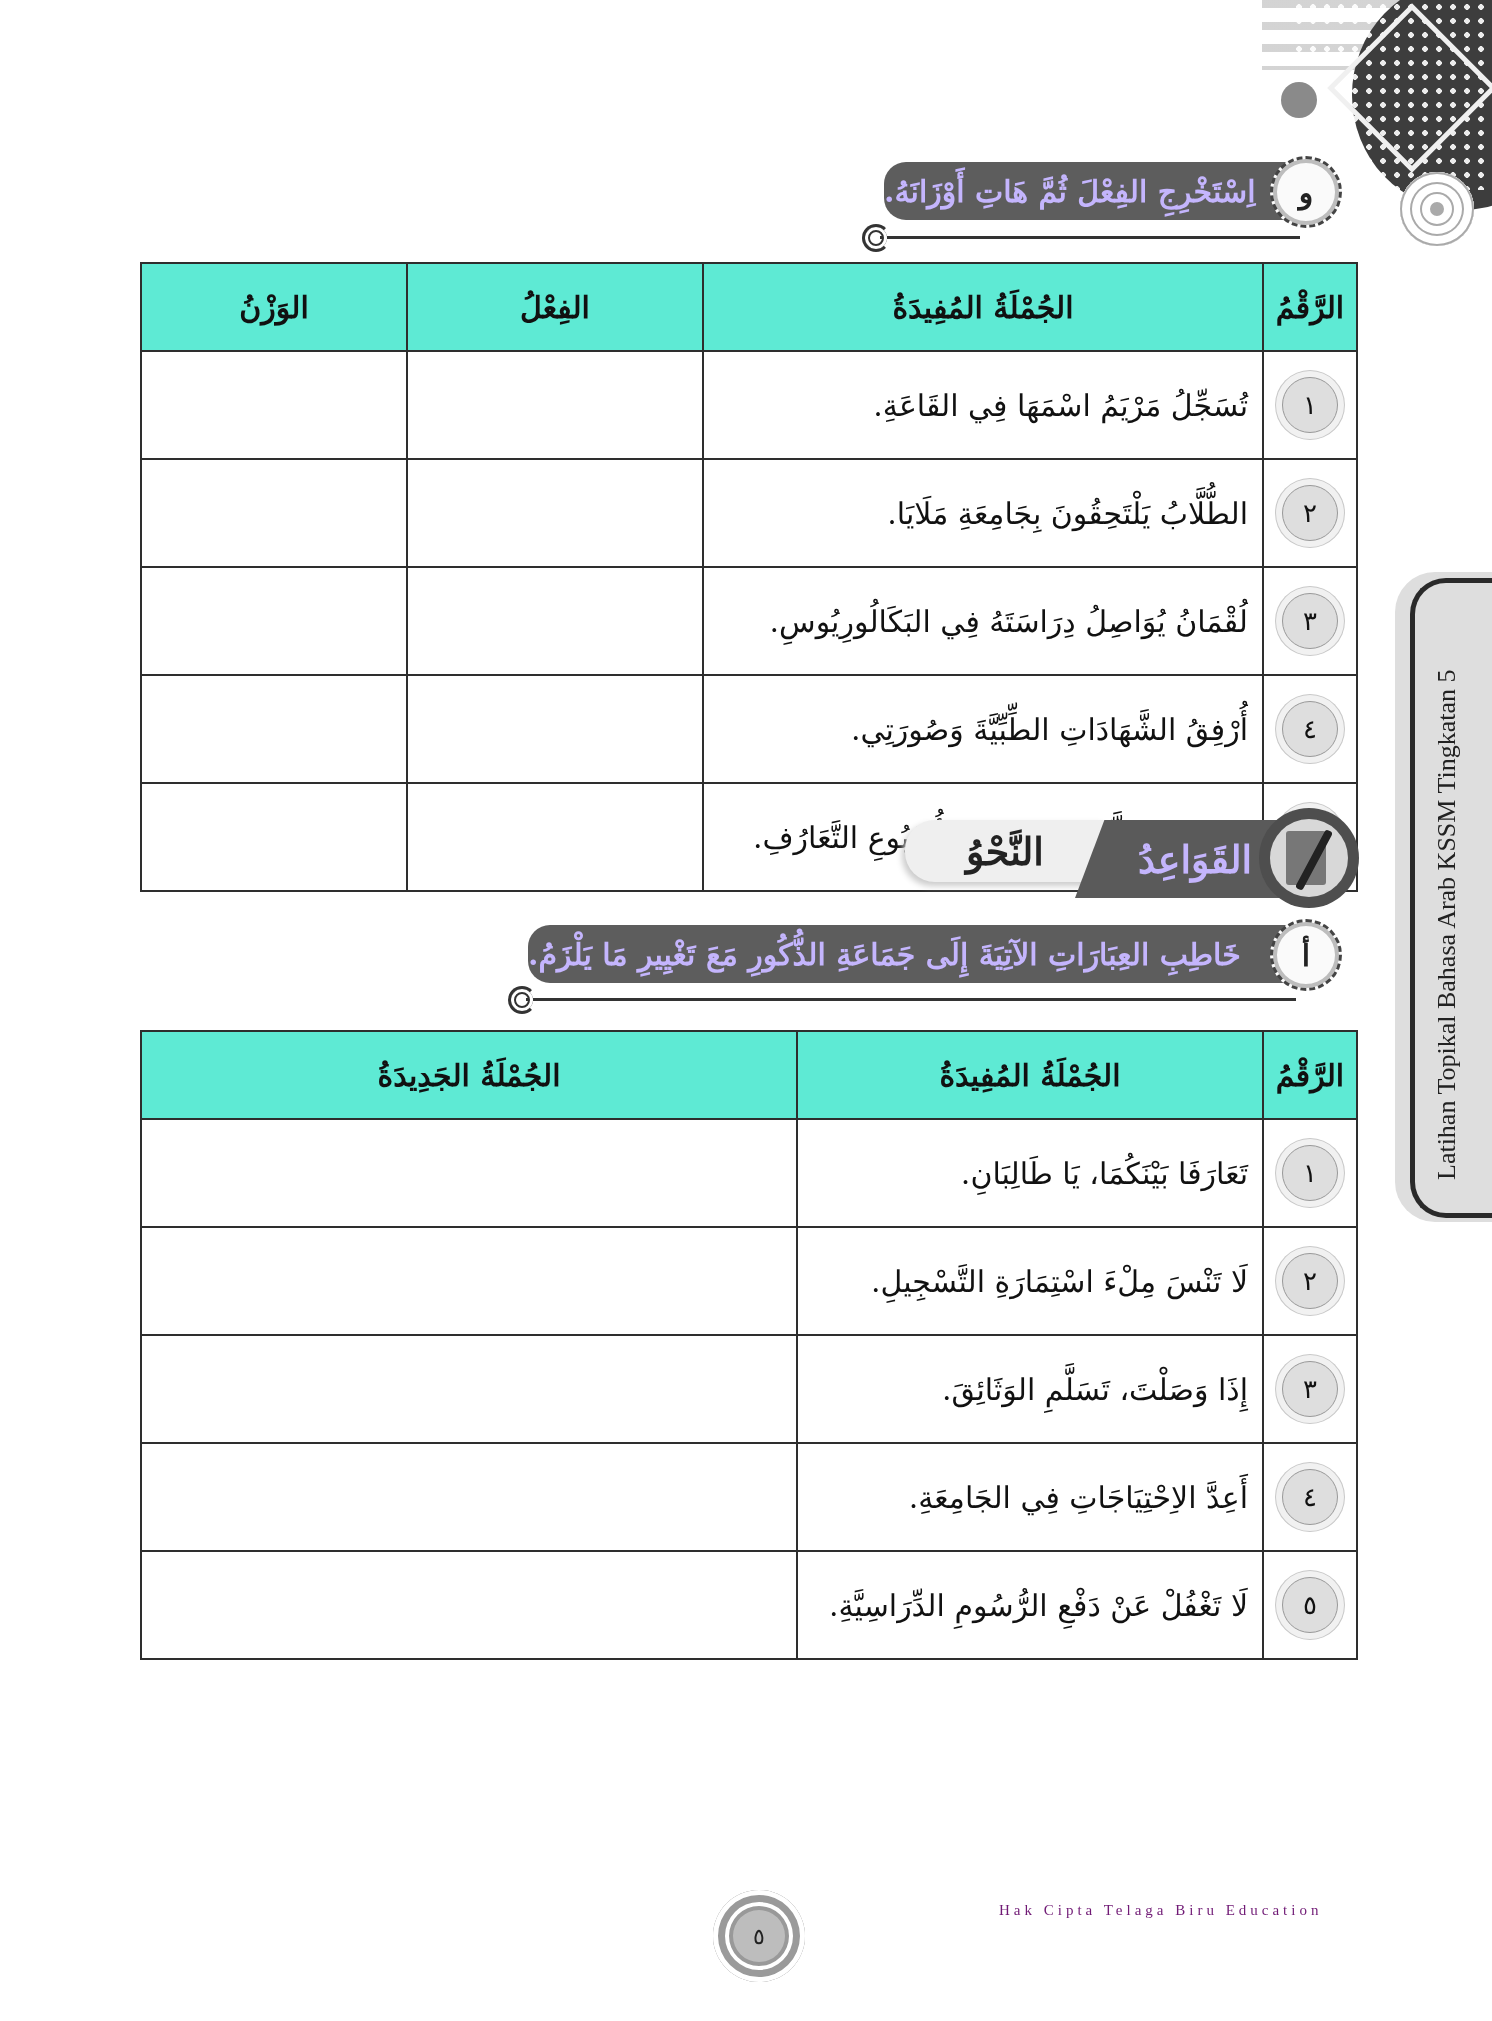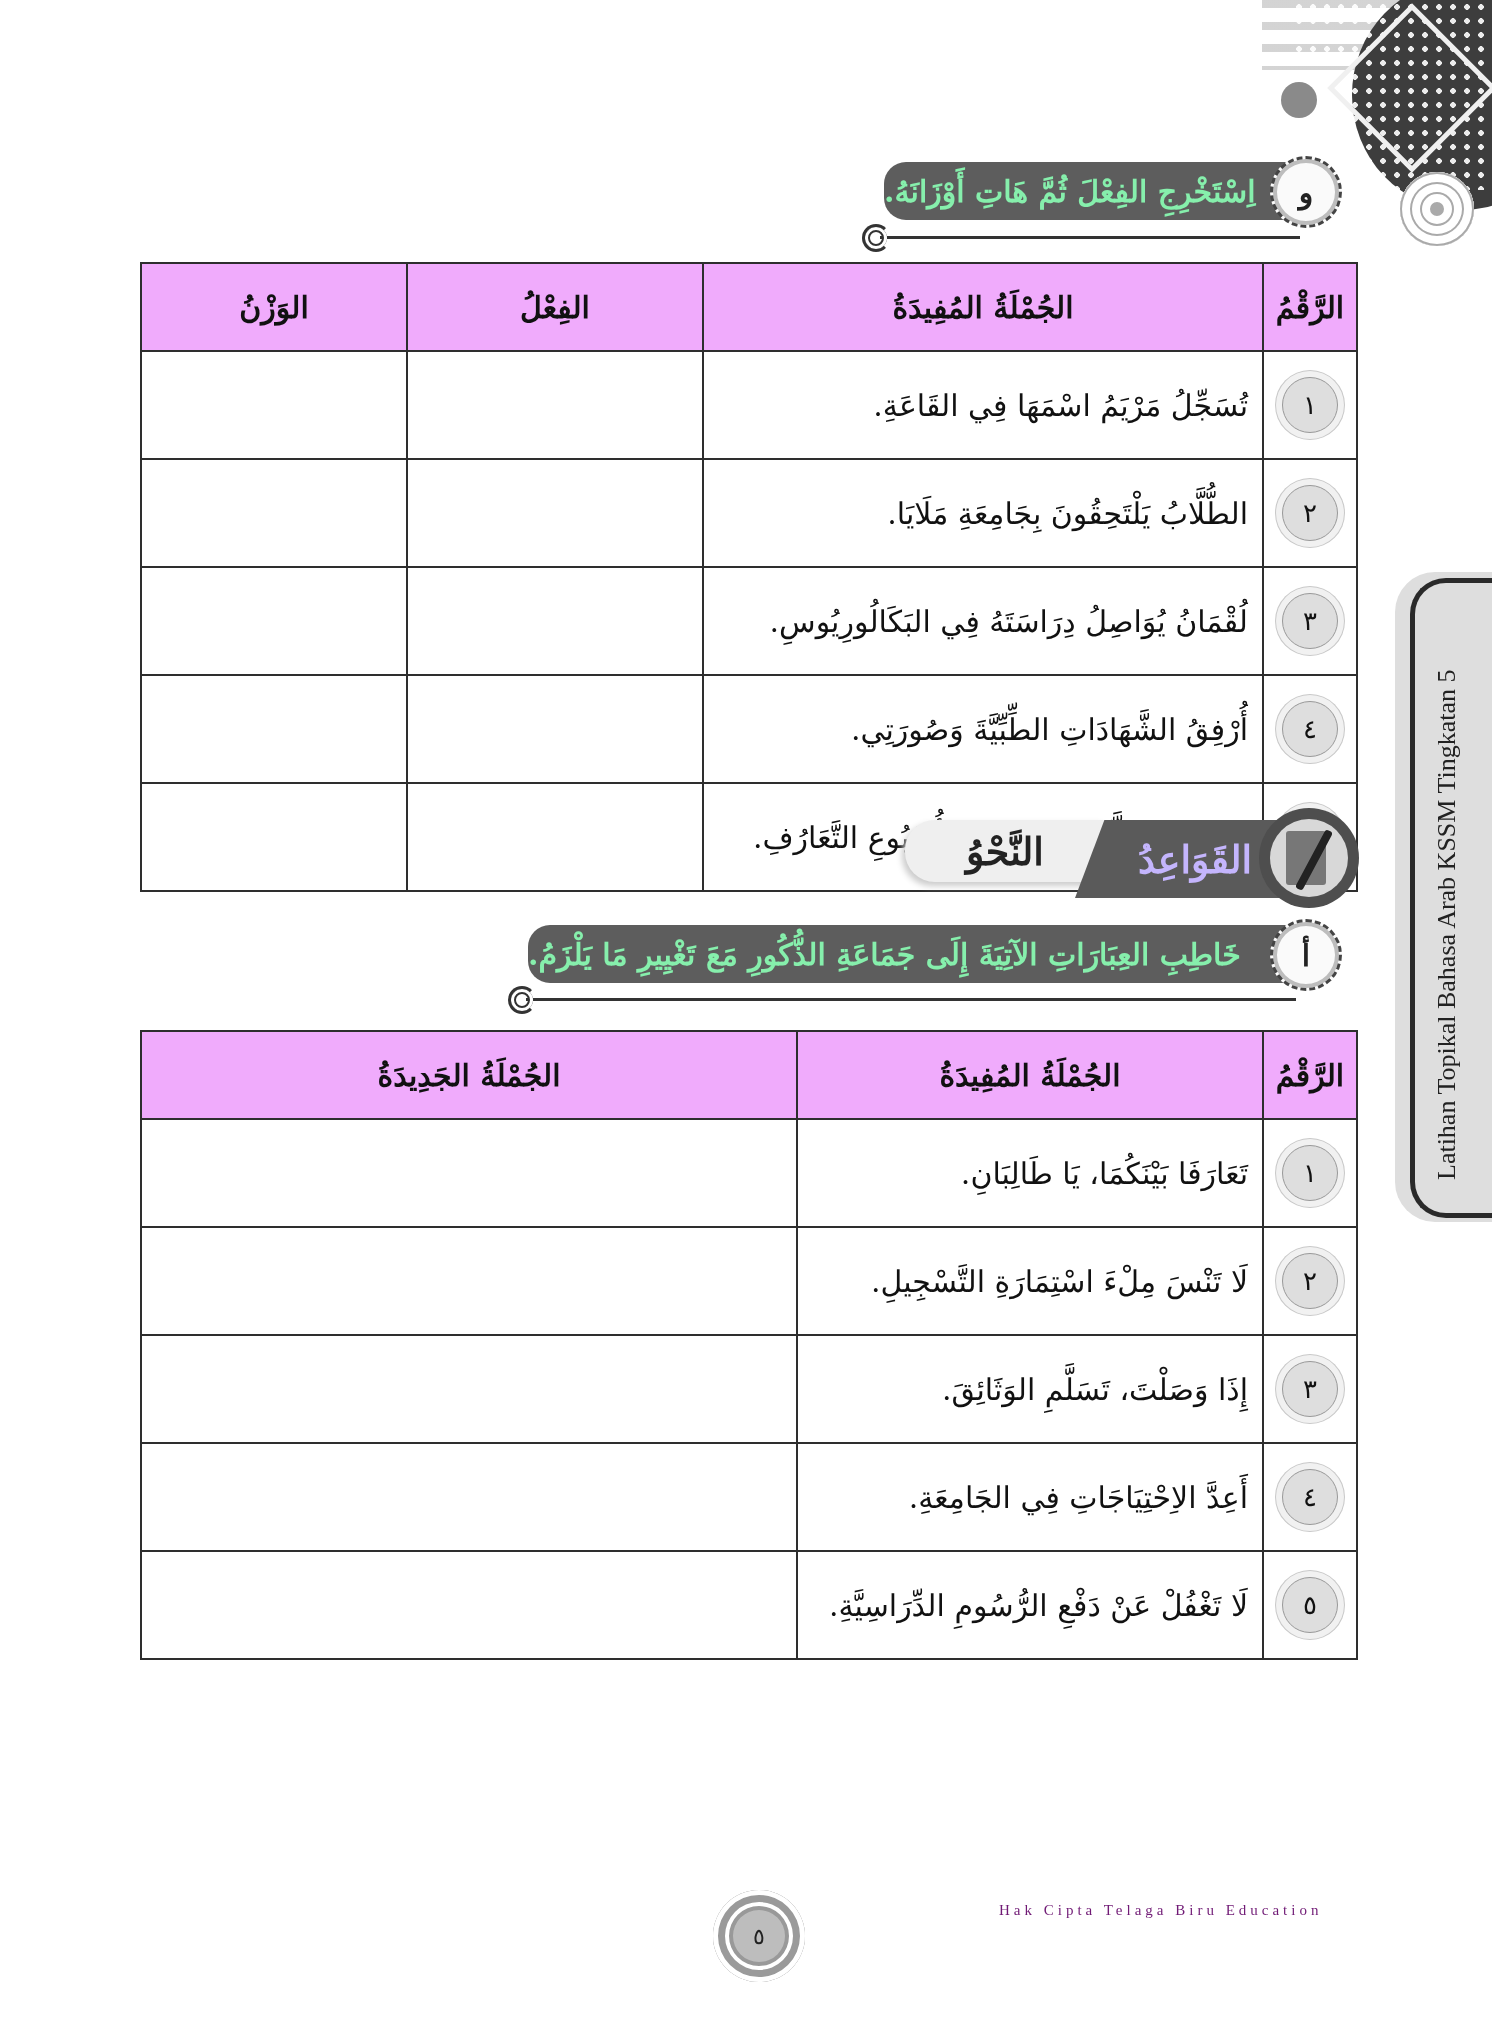--- a/index.html
+++ b/index.html
@@ -22,32 +22,32 @@
   .deco-diamond { position: absolute; right: 20px; top: 28px; width: 110px; height: 110px;
     border: 5px solid #f0f0f0; transform: rotate(45deg); }
   .deco-dot { position: absolute; right: 175px; top: 82px; width: 36px; height: 36px; border-radius: 50%; background: #8a8a8a; }
   .deco-rings { position: absolute; right: 18px; top: 172px; width: 74px; height: 74px; border-radius: 50%;
     box-shadow: 0 0 0 2px #aaa inset, 0 0 0 10px #fff inset, 0 0 0 12px #aaa inset, 0 0 0 20px #fff inset, 0 0 0 22px #aaa inset, 0 0 0 30px #fff inset, 0 0 0 37px #aaa inset; }
 
   
   .banner { position: absolute; height: 58px; background: #5d5d5d; border-radius: 22px 0 0 22px;
     display: flex; align-items: center; justify-content: flex-end; padding-right: 70px; box-sizing: border-box;
     direction: rtl; }
-  .banner-text { color: #86efac; font-size: 30px; font-weight: bold; white-space: nowrap; direction: rtl; }
+  .banner-text { color: #c4b5fd; font-size: 30px; font-weight: bold; white-space: nowrap; direction: rtl; }
   .banner-badge { position: absolute; right: -18px; top: -6px; width: 66px; height: 66px; border-radius: 50%;
     background: #fafafa; border: 3px dashed #444; box-shadow: 0 0 0 4px #bdbdbd inset;
     display: flex; align-items: center; justify-content: center; font-size: 30px; font-weight: bold; color: #222; }
   .banner-line { position: absolute; height: 3px; background: #333; }
   .banner-hook { position: absolute; width: 22px; height: 22px; border-radius: 50%; border: 3px solid #333;
     border-right-color: transparent; box-shadow: 0 0 0 3px #fff inset, 0 0 0 5px #333 inset; }
 
   
   table.ws { position: absolute; border-collapse: collapse; direction: rtl; table-layout: fixed; }
   table.ws th, table.ws td { border: 2.5px solid #2e2e2e; }
-  table.ws th { background: #f0abfc; height: 84px; font-size: 30px; font-weight: bold; text-align: center; }
+  table.ws th { background: #5eead4; height: 84px; font-size: 30px; font-weight: bold; text-align: center; }
   table.ws td { height: 82px; font-size: 30px; text-align: right; padding: 12px 14px; white-space: nowrap; }
   table.ws td.num { text-align: center; padding: 0; }
   .num-badge { display: inline-flex; width: 54px; height: 54px; border-radius: 50%; background: #dedede;
     border: 1.5px solid #999; box-shadow: 0 0 0 6px #f1f1f1, 0 0 0 7px #c8c8c8;
     align-items: center; justify-content: center; font-size: 26px; color: #111; }
 
   
   .sec-head { position: absolute; left: 905px; top: 808px; width: 452px; height: 100px; }
   .sec-light { position: absolute; left: 0; top: 12px; width: 200px; height: 62px; background: #efefef;
     border-radius: 30px 0 0 30px; display: flex; align-items: center; justify-content: center;

